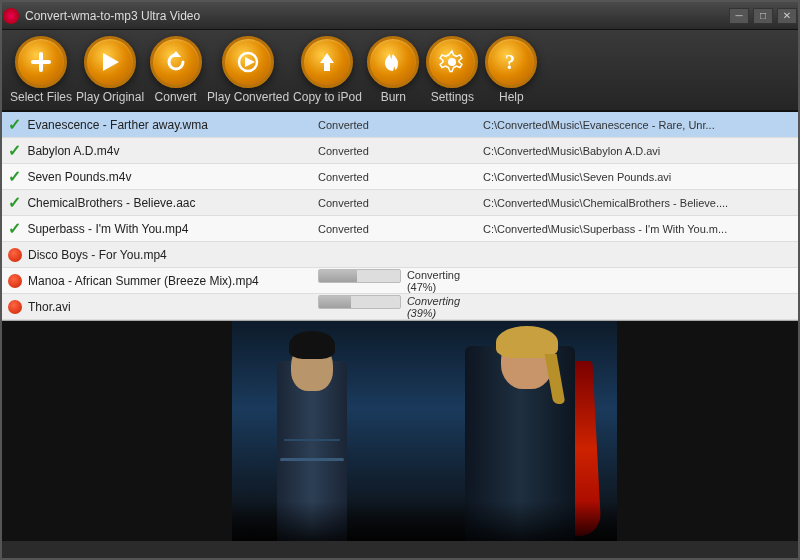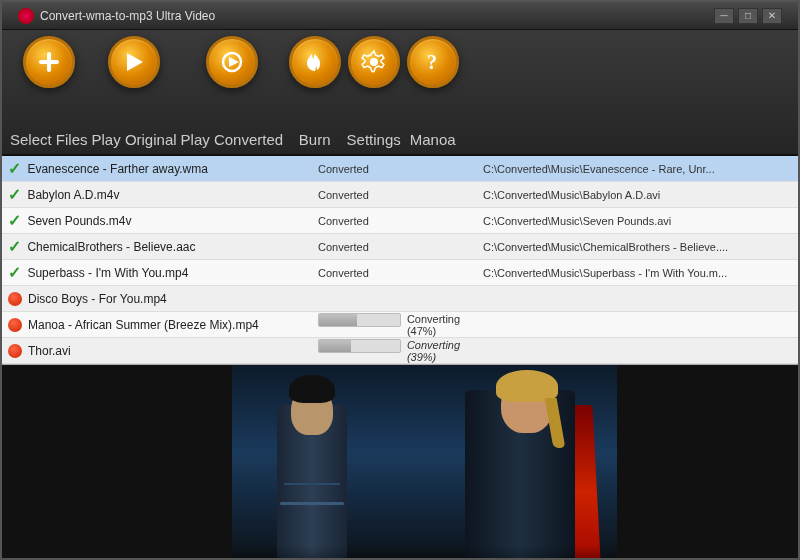--- a/index.html
+++ b/index.html
@@ -13,21 +13,21 @@
       border: 2px solid #555;
     }
 
     
     .title-bar {
       background: linear-gradient(to bottom, #4a4a4a, #2a2a2a);
       height: 28px;
       display: flex;
       align-items: center;
       justify-content: space-between;
-      padding: 0 16px;
+      padding: 0 1px;
       border-bottom: 1px solid #111;
       gap: 16px;
     }
     .title-bar-left {
       display: flex;
       align-items: center;
       gap: 6px;
     }
     .title-bar-icon {
       width: 16px;
@@ -81,23 +81,22 @@
       background: radial-gradient(circle at 40% 35%, #ffcc44, #e08800 50%, #b36000);
       display: flex;
       align-items: center;
       justify-content: center;
       box-shadow: 0 3px 8px rgba(0,0,0,0.5), inset 0 1px 2px rgba(255,255,200,0.3);
       transition: filter 0.1s;
     }
     .toolbar-btn svg { width: 26px; height: 26px; }
     .toolbar-label {
       color: #ccc;
-      font-size: 15px;
+      font-size: 12px;
       white-space: nowrap;
-      margin-top: 41px;
     }
 
     
     .file-list {
       background: #f0f0f0;
       border-bottom: 1px solid #aaa;
     }
     .file-row {
       display: flex;
       align-items: center;
@@ -232,31 +231,48 @@
 
   <div class="toolbar-item">
     <div class="toolbar-btn">
       <svg viewBox="0 0 26 26" fill="white">
         <polygon points="6,4 22,13 6,22"></polygon>
       </svg>
     </div>
     <span class="toolbar-label">Play Original</span>
   </div>
 
+  <div class="toolbar-item">
+    <div class="toolbar-btn">
+      <svg viewBox="0 0 26 26" fill="none" stroke="white" stroke-width="3">
+        <path d="M20,13 A7,7 0 1,1 13,6" stroke-linecap="round"></path>
+        <polygon points="13,2 18,8 8,8" fill="white" stroke="none"></polygon>
+      </svg>
+    </div>
+    <span class="toolbar-label">Convert</span>
+  </div>
 
   <div class="toolbar-item">
     <div class="toolbar-btn">
       <svg viewBox="0 0 26 26" fill="white">
         <circle cx="13" cy="13" r="9" fill="none" stroke="white" stroke-width="2.5"></circle>
         <polygon points="10,8 20,13 10,18"></polygon>
       </svg>
     </div>
     <span class="toolbar-label">Play Converted</span>
   </div>
 
+  <div class="toolbar-item">
+    <div class="toolbar-btn">
+      <svg viewBox="0 0 26 26" fill="white">
+        <polygon points="13,4 20,14 16,14 16,22 10,22 10,14 6,14"></polygon>
+      </svg>
+    </div>
+    <span class="toolbar-label">Copy to iPod</span>
+  </div>
 
   <div class="toolbar-item">
     <div class="toolbar-btn">
       <svg viewBox="0 0 26 26" fill="white">
         <path d="M13,22 C8,22 5,18 5,14 C5,10 8,7 10,5 C10,9 12,10 12,10 C12,10 11,8 13,5 C15,8 18,10 18,14 C18,18 17,20 15,21 C15,19 14,17 14,17 C14,17 14,20 13,22 Z"></path>
       </svg>
     </div>
     <span class="toolbar-label">Burn</span>
   </div>
 
@@ -269,21 +285,21 @@
     </div>
     <span class="toolbar-label">Settings</span>
   </div>
 
   <div class="toolbar-item">
     <div class="toolbar-btn">
       <svg viewBox="0 0 26 26" fill="white">
         <text x="7" y="20" font-size="20" font-weight="bold" font-family="serif">?</text>
       </svg>
     </div>
-    <span class="toolbar-label">Manoa</span>
+    <span class="toolbar-label">Help</span>
   </div>
 
 </div>
 
 <div class="file-list" id="file-list-container">
 <div class="file-row selected">
       <div class="col-name">
         <span class="status-ok">✓</span>
         <span class="col-name-text">Evanescence - Farther away.wma</span>
       </div>

